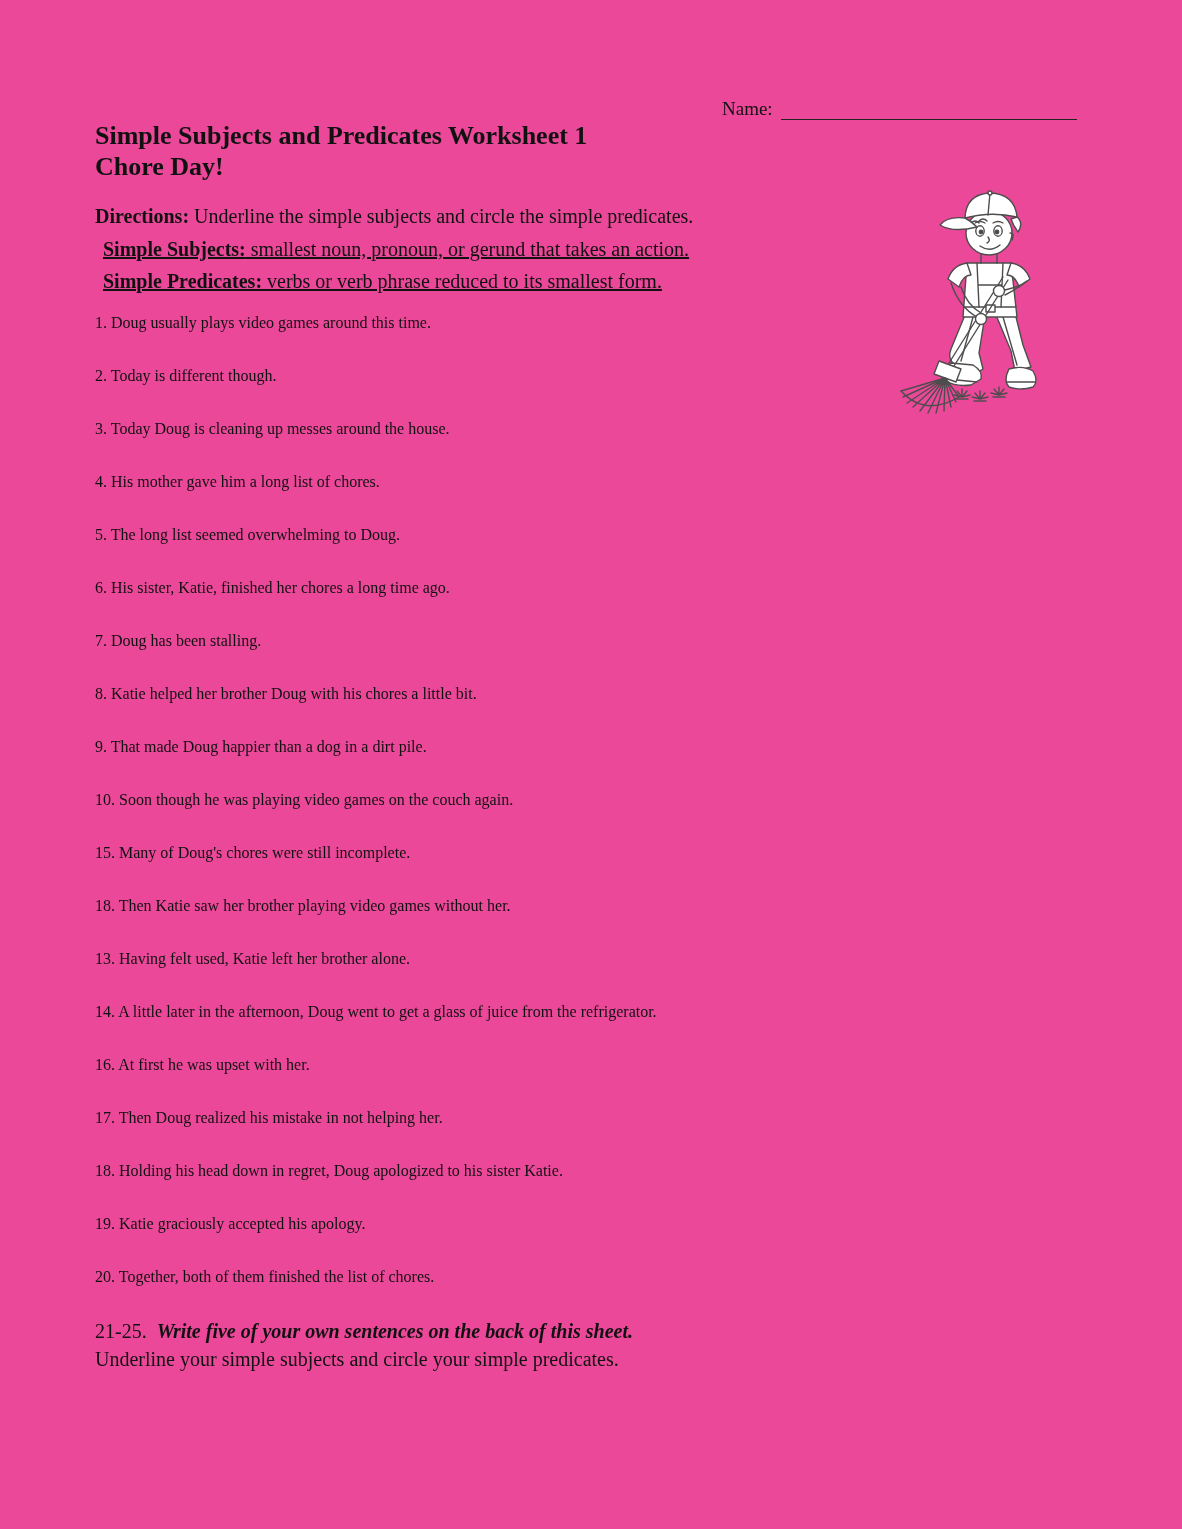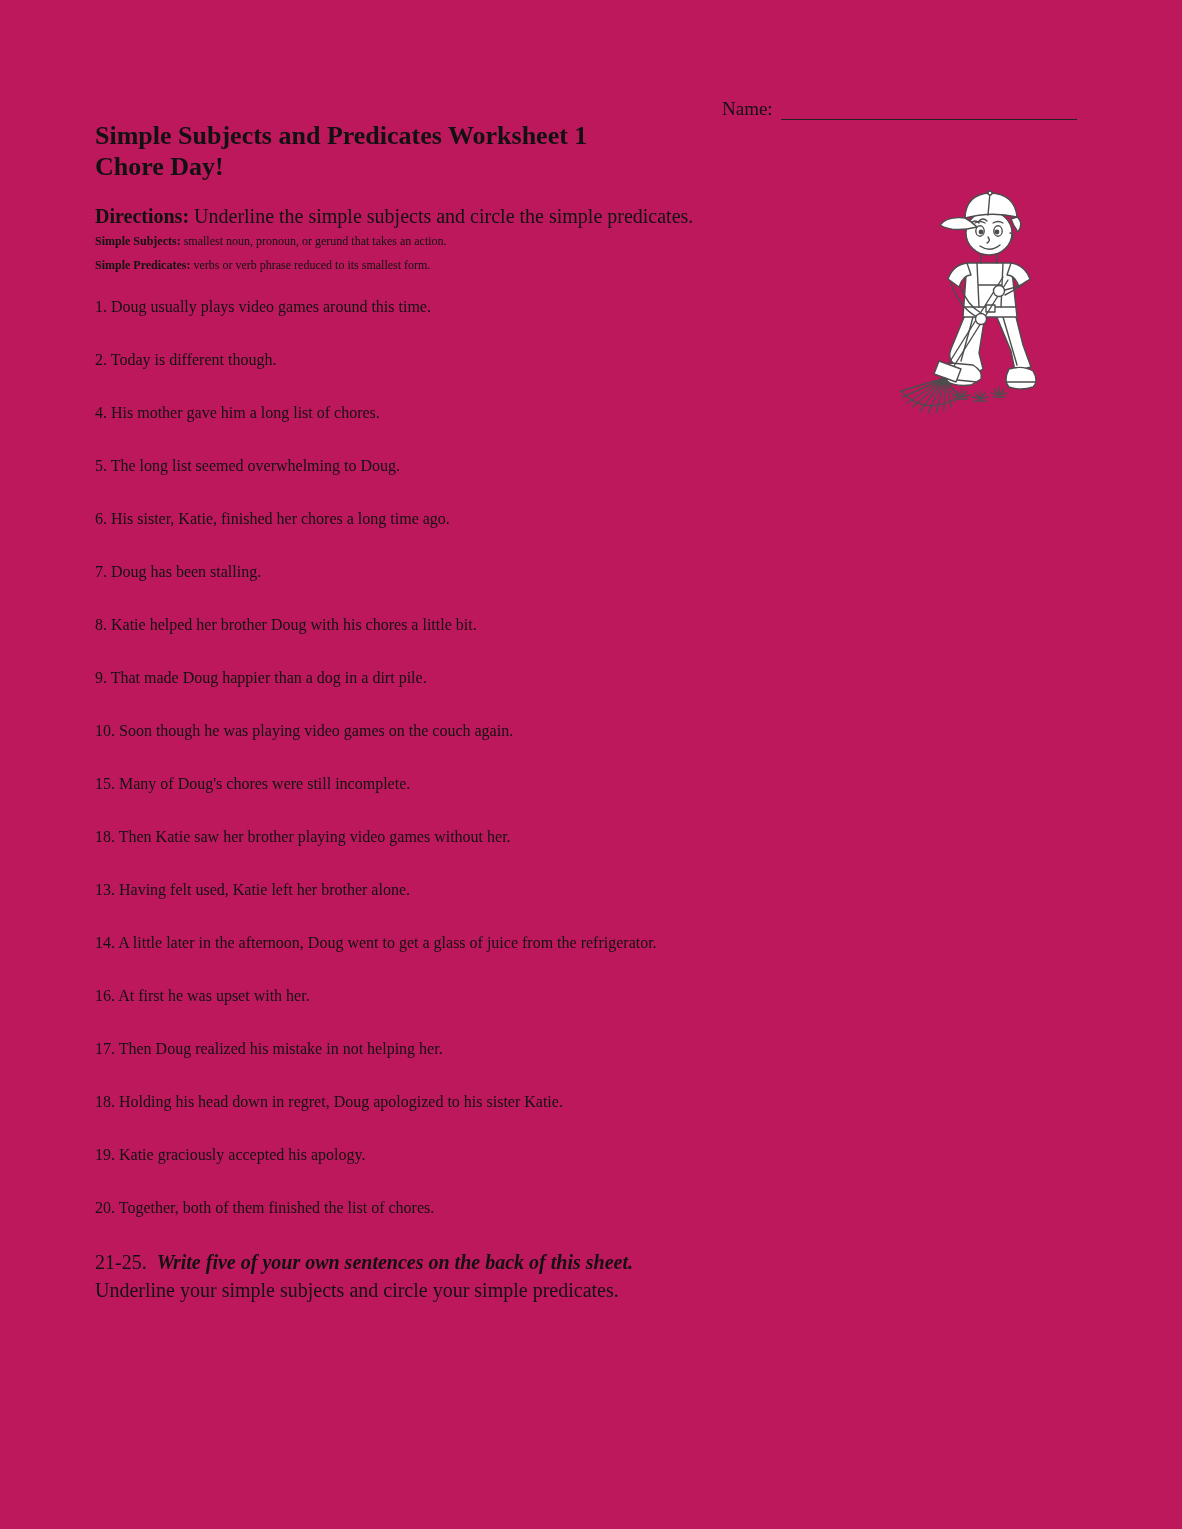--- a/index.html
+++ b/index.html
@@ -1,20 +1,20 @@
 <!DOCTYPE html>
 <html><head>
 <meta charset="utf-8">
 <style>
   html, body { margin: 0; padding: 0; background: #ffffff; }
   .page {
     position: relative;
     width: 1182px;
     height: 1529px;
-    background: #be185d;
+    background: #ec4899;
     color: #111111;
     font-family: "Liberation Serif", serif;
     overflow: hidden;
   }
   .name-row {
     position: absolute;
     left: 722px;
     top: 98px;
     font-size: 19px;
     white-space: nowrap;
@@ -38,23 +38,24 @@
     font-weight: bold;
     line-height: 31px;
     margin: 0;
   }
   .directions {
     font-size: 20px;
     line-height: 26px;
     margin: 21px 0 0 0;
   }
   .definition {
-    font-size: 12px;
+    font-size: 20px;
     line-height: 24px;
-    margin: 0;
+    margin: 8px;
+    text-decoration: underline;
   }
   .definition:first-of-type { margin-top: 8px; }
   .def-label, .dir-label { font-weight: bold; }
   .sentence-list { margin-top: 17px; }
   .sentence {
     font-size: 16px;
     line-height: 26px;
     margin: 16px 0 27px 0;
   }
   .footer-block {
@@ -95,20 +96,21 @@
     <p class="definition">
       <span class="def-label">Simple Subjects:</span><span> smallest noun, pronoun, or gerund that takes an action.</span>
     </p>
     <p class="definition">
       <span class="def-label">Simple Predicates:</span><span> verbs or verb phrase reduced to its smallest form.</span>
     </p>
 
     <div class="sentence-list">
         <p class="sentence"><span>1.</span> <span>Doug usually plays video games around this time.</span></p>
         <p class="sentence"><span>2.</span> <span>Today is different though.</span></p>
+        <p class="sentence"><span>3.</span> <span>Today Doug is cleaning up messes around the house.</span></p>
         <p class="sentence"><span>4.</span> <span>His mother gave him a long list of chores.</span></p>
         <p class="sentence"><span>5.</span> <span>The long list seemed overwhelming to Doug.</span></p>
         <p class="sentence"><span>6.</span> <span>His sister, Katie, finished her chores a long time ago.</span></p>
         <p class="sentence"><span>7.</span> <span>Doug has been stalling.</span></p>
         <p class="sentence"><span>8.</span> <span>Katie helped her brother Doug with his chores a little bit.</span></p>
         <p class="sentence"><span>9.</span> <span>That made Doug happier than a dog in a dirt pile.</span></p>
         <p class="sentence"><span>10.</span> <span>Soon though he was playing video games on the couch again.</span></p>
         <p class="sentence"><span>15.</span> <span>Many of Doug's chores were still incomplete.</span></p>
         <p class="sentence"><span>18.</span> <span>Then Katie saw her brother playing video games without her.</span></p>
         <p class="sentence"><span>13.</span> <span>Having felt used, Katie left her brother alone.</span></p>

